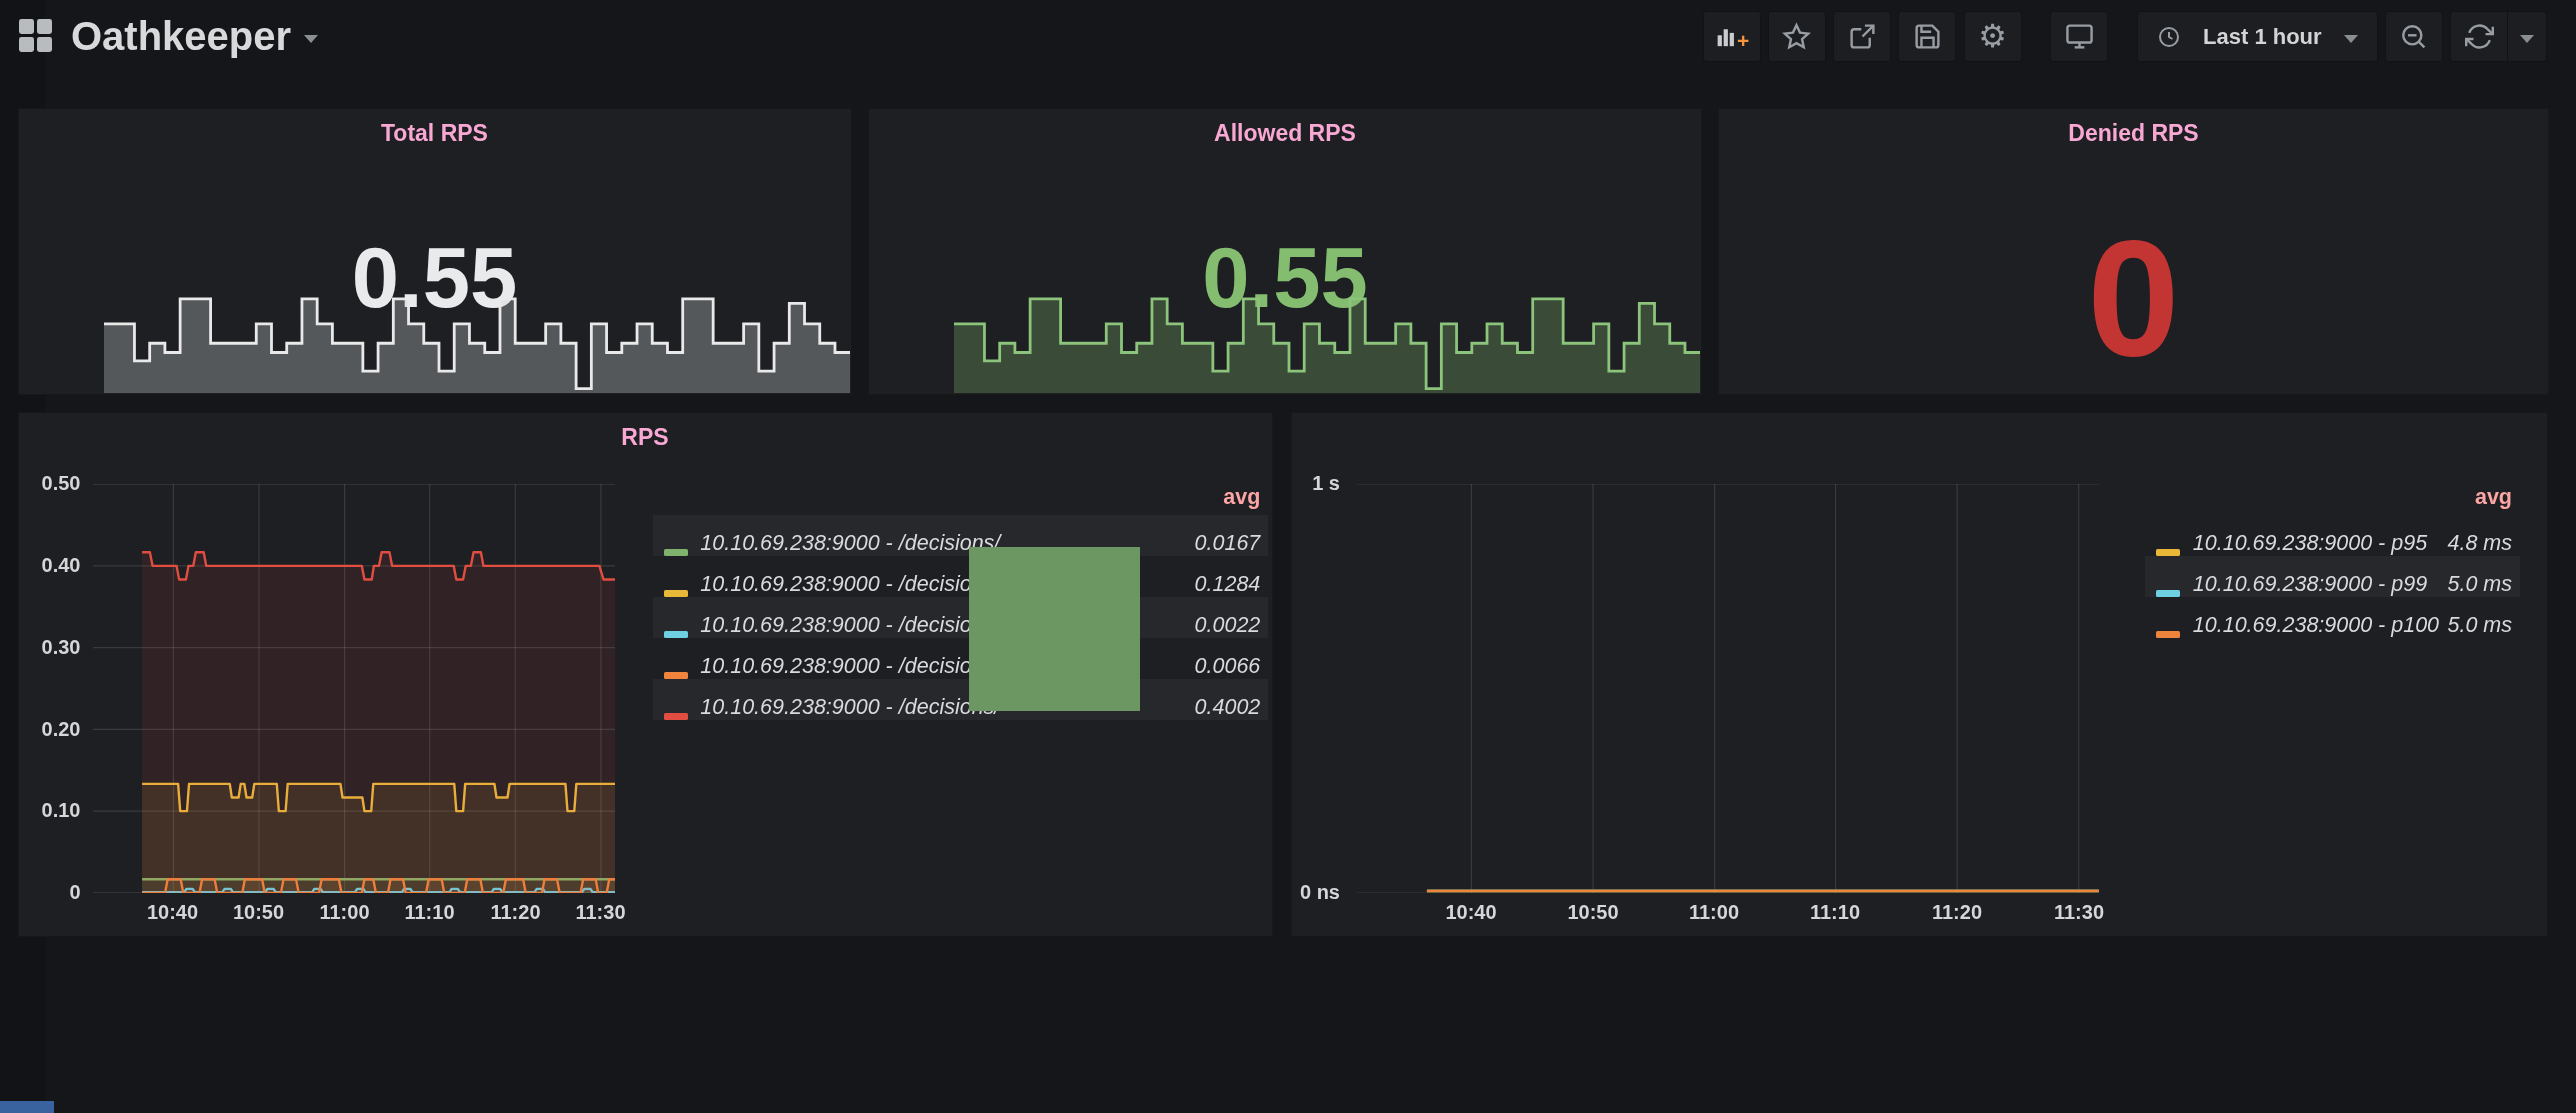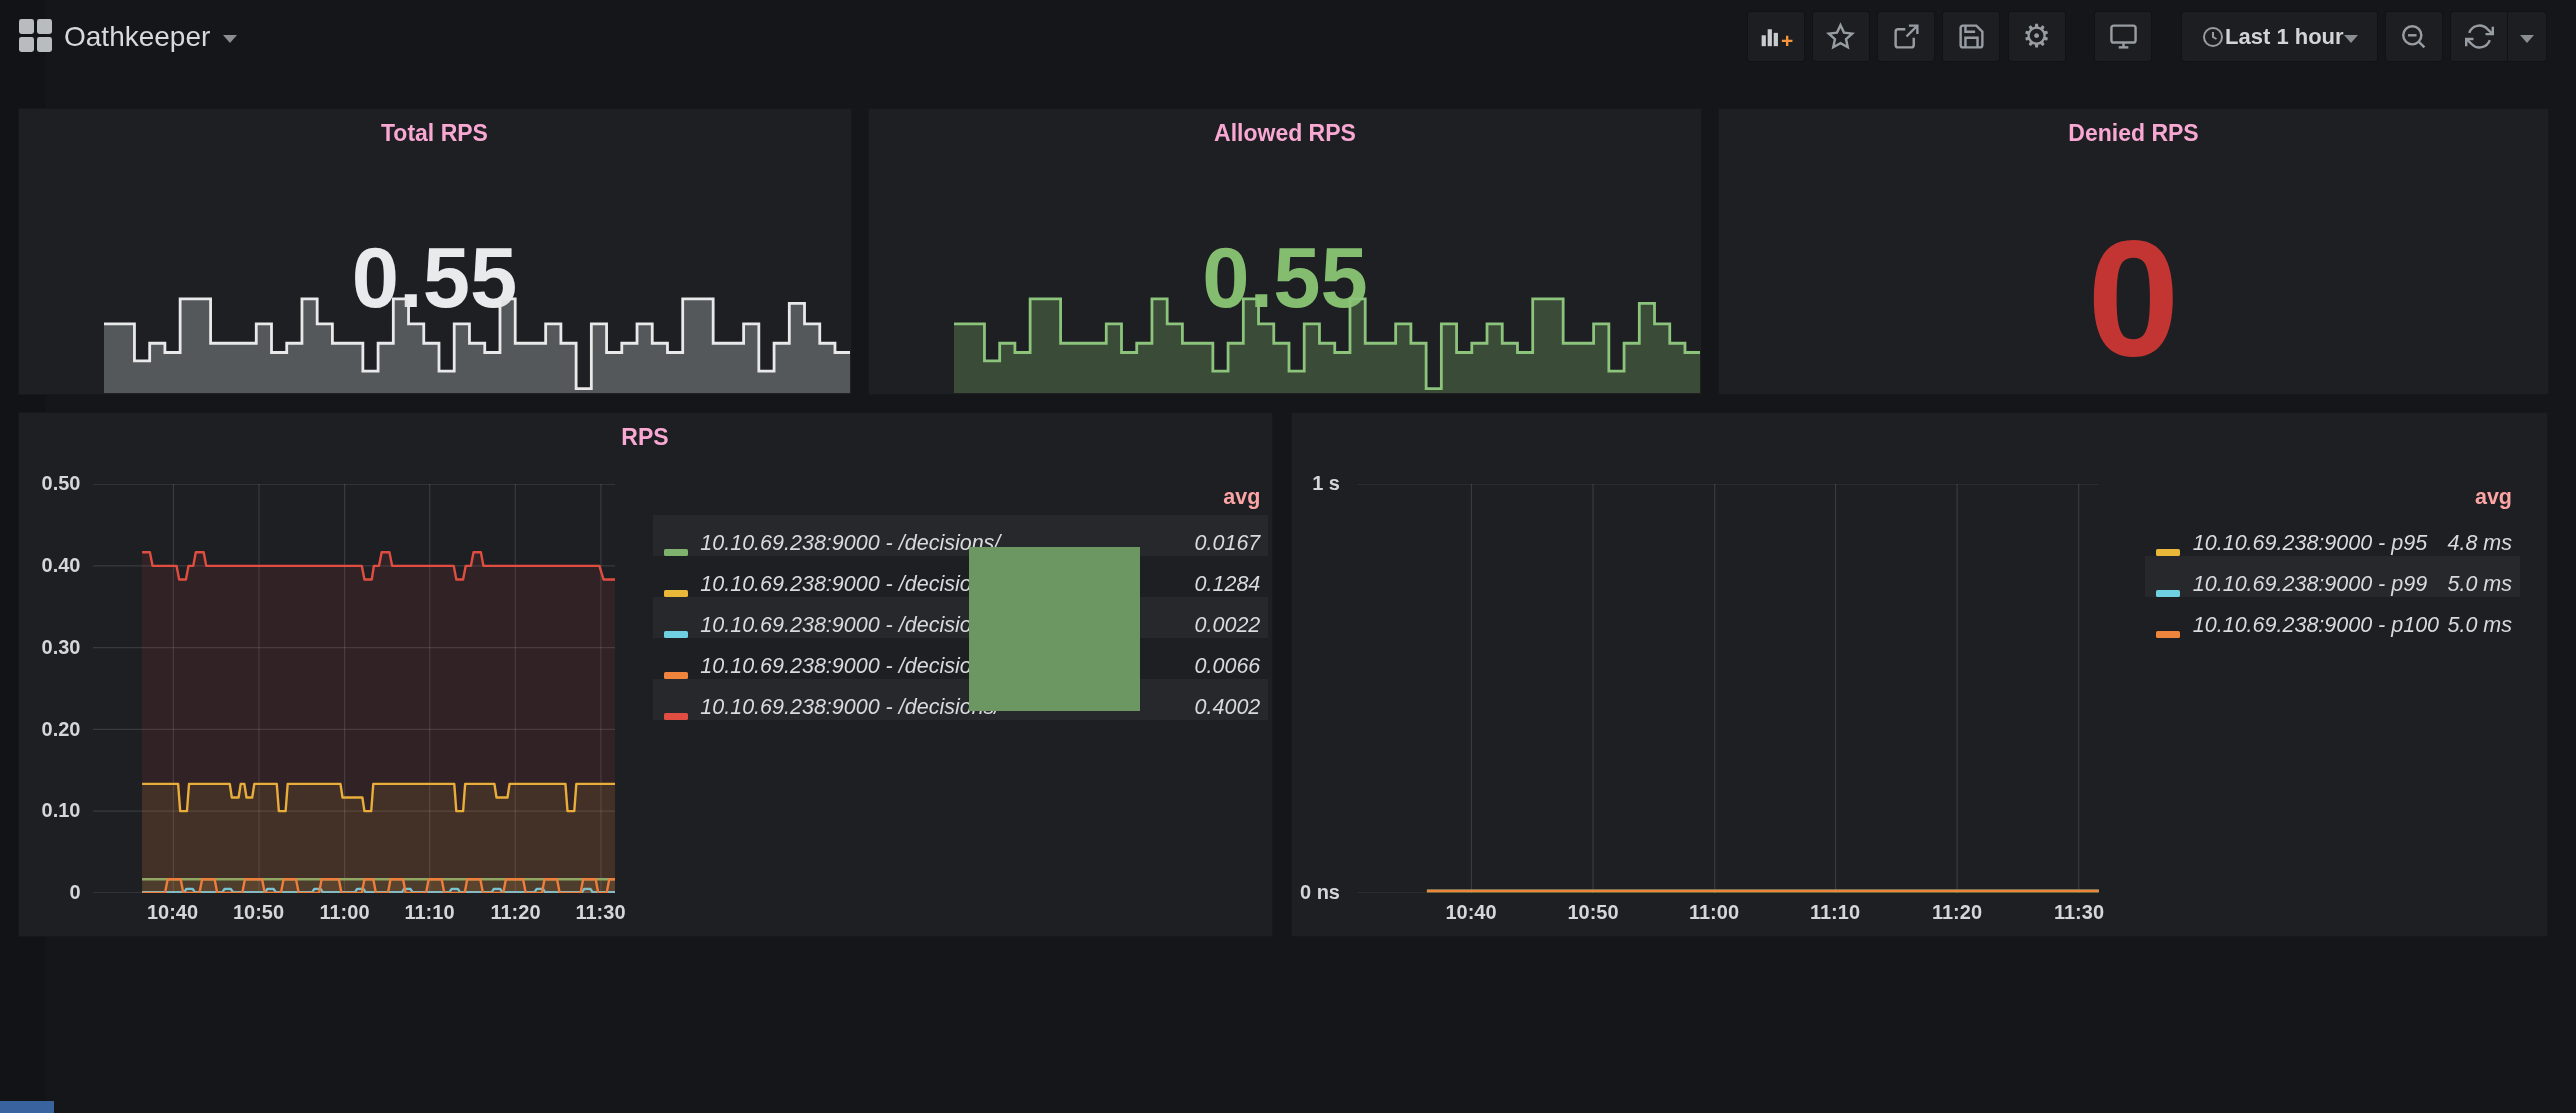--- a/index.html
+++ b/index.html
@@ -3,27 +3,27 @@
 <meta charset="utf-8">
 <style>
   html,body{margin:0;padding:0;background:#101214;}
   #app{position:relative;width:2576px;height:1113px;background:#141619;font-family:"Liberation Sans",sans-serif;overflow:hidden;}
   .sidemenu-strip{position:absolute;left:0;top:0;width:46px;height:1113px;background:#111316;}
   
   .header{position:absolute;left:0;top:0;right:0;height:73px;}
   .grid-icon{position:absolute;left:19px;top:19px;width:33px;height:33px;display:grid;grid-template-columns:15px 15px;grid-template-rows:15px 15px;gap:3.2px;cursor:pointer;}
   .grid-icon span{background:#b9bcbf;border-radius:2.4px;}
   .dash-title{position:absolute;left:64px;top:0;height:73px;display:flex;align-items:center;gap:12.8px;cursor:pointer;}
-  .dash-title .t{font-size:28px;font-weight:400;color:#d8d9da;}
+  .dash-title .t{font-size:40px;font-weight:700;color:#d8d9da;margin-left:7px;}
   .caret{width:0;height:0;border-left:7.2px solid transparent;border-right:7.2px solid transparent;border-top:8.8px solid #898e93;margin-top:4.8px;}
   .toolbar{position:absolute;right:29px;top:11px;height:51px;display:flex;align-items:stretch;gap:7.2px;}
   .tb-btn{min-width:56px;background:#1c1e21;border:0.8px solid #101214;border-radius:3.2px;display:flex;align-items:center;justify-content:center;cursor:pointer;color:#979da3;}
   .tb-btn svg{stroke:#979da3;fill:none;stroke-width:2;width:29px;height:29px;}
   .tb-gap{width:14.4px;}
-  .tb-time{padding:0 19px;gap:0;font-size:22px;font-weight:600;color:#d3d4d6;}
+  .tb-time{padding:0 19px;gap:22px;font-size:22px;font-weight:600;color:#d3d4d6;}
   .tb-time svg{width:24px;height:24px;}
   .tb-join{border-top-right-radius:0;border-bottom-right-radius:0;}
   .tb-caretbtn{min-width:38px;border-top-left-radius:0;border-bottom-left-radius:0;border-left:none;}
   .addplus{color:#f6953e;font-size:21px;font-weight:700;margin-left:-6.4px;margin-top:8px;}
   .gear{font-size:32px;line-height:29px;color:#979da3;}
   
   .panel{position:absolute;background:#1d1f22;border:0.8px solid #17181a;box-sizing:border-box;}
   .panel-title{position:absolute;top:11px;left:0;right:0;text-align:center;font-size:23px;font-weight:700;color:#f9a8d4;cursor:pointer;}
   .stat-value{position:absolute;left:0;right:0;text-align:center;font-weight:700;}
   .v-mid{top:120px;font-size:85px;}

